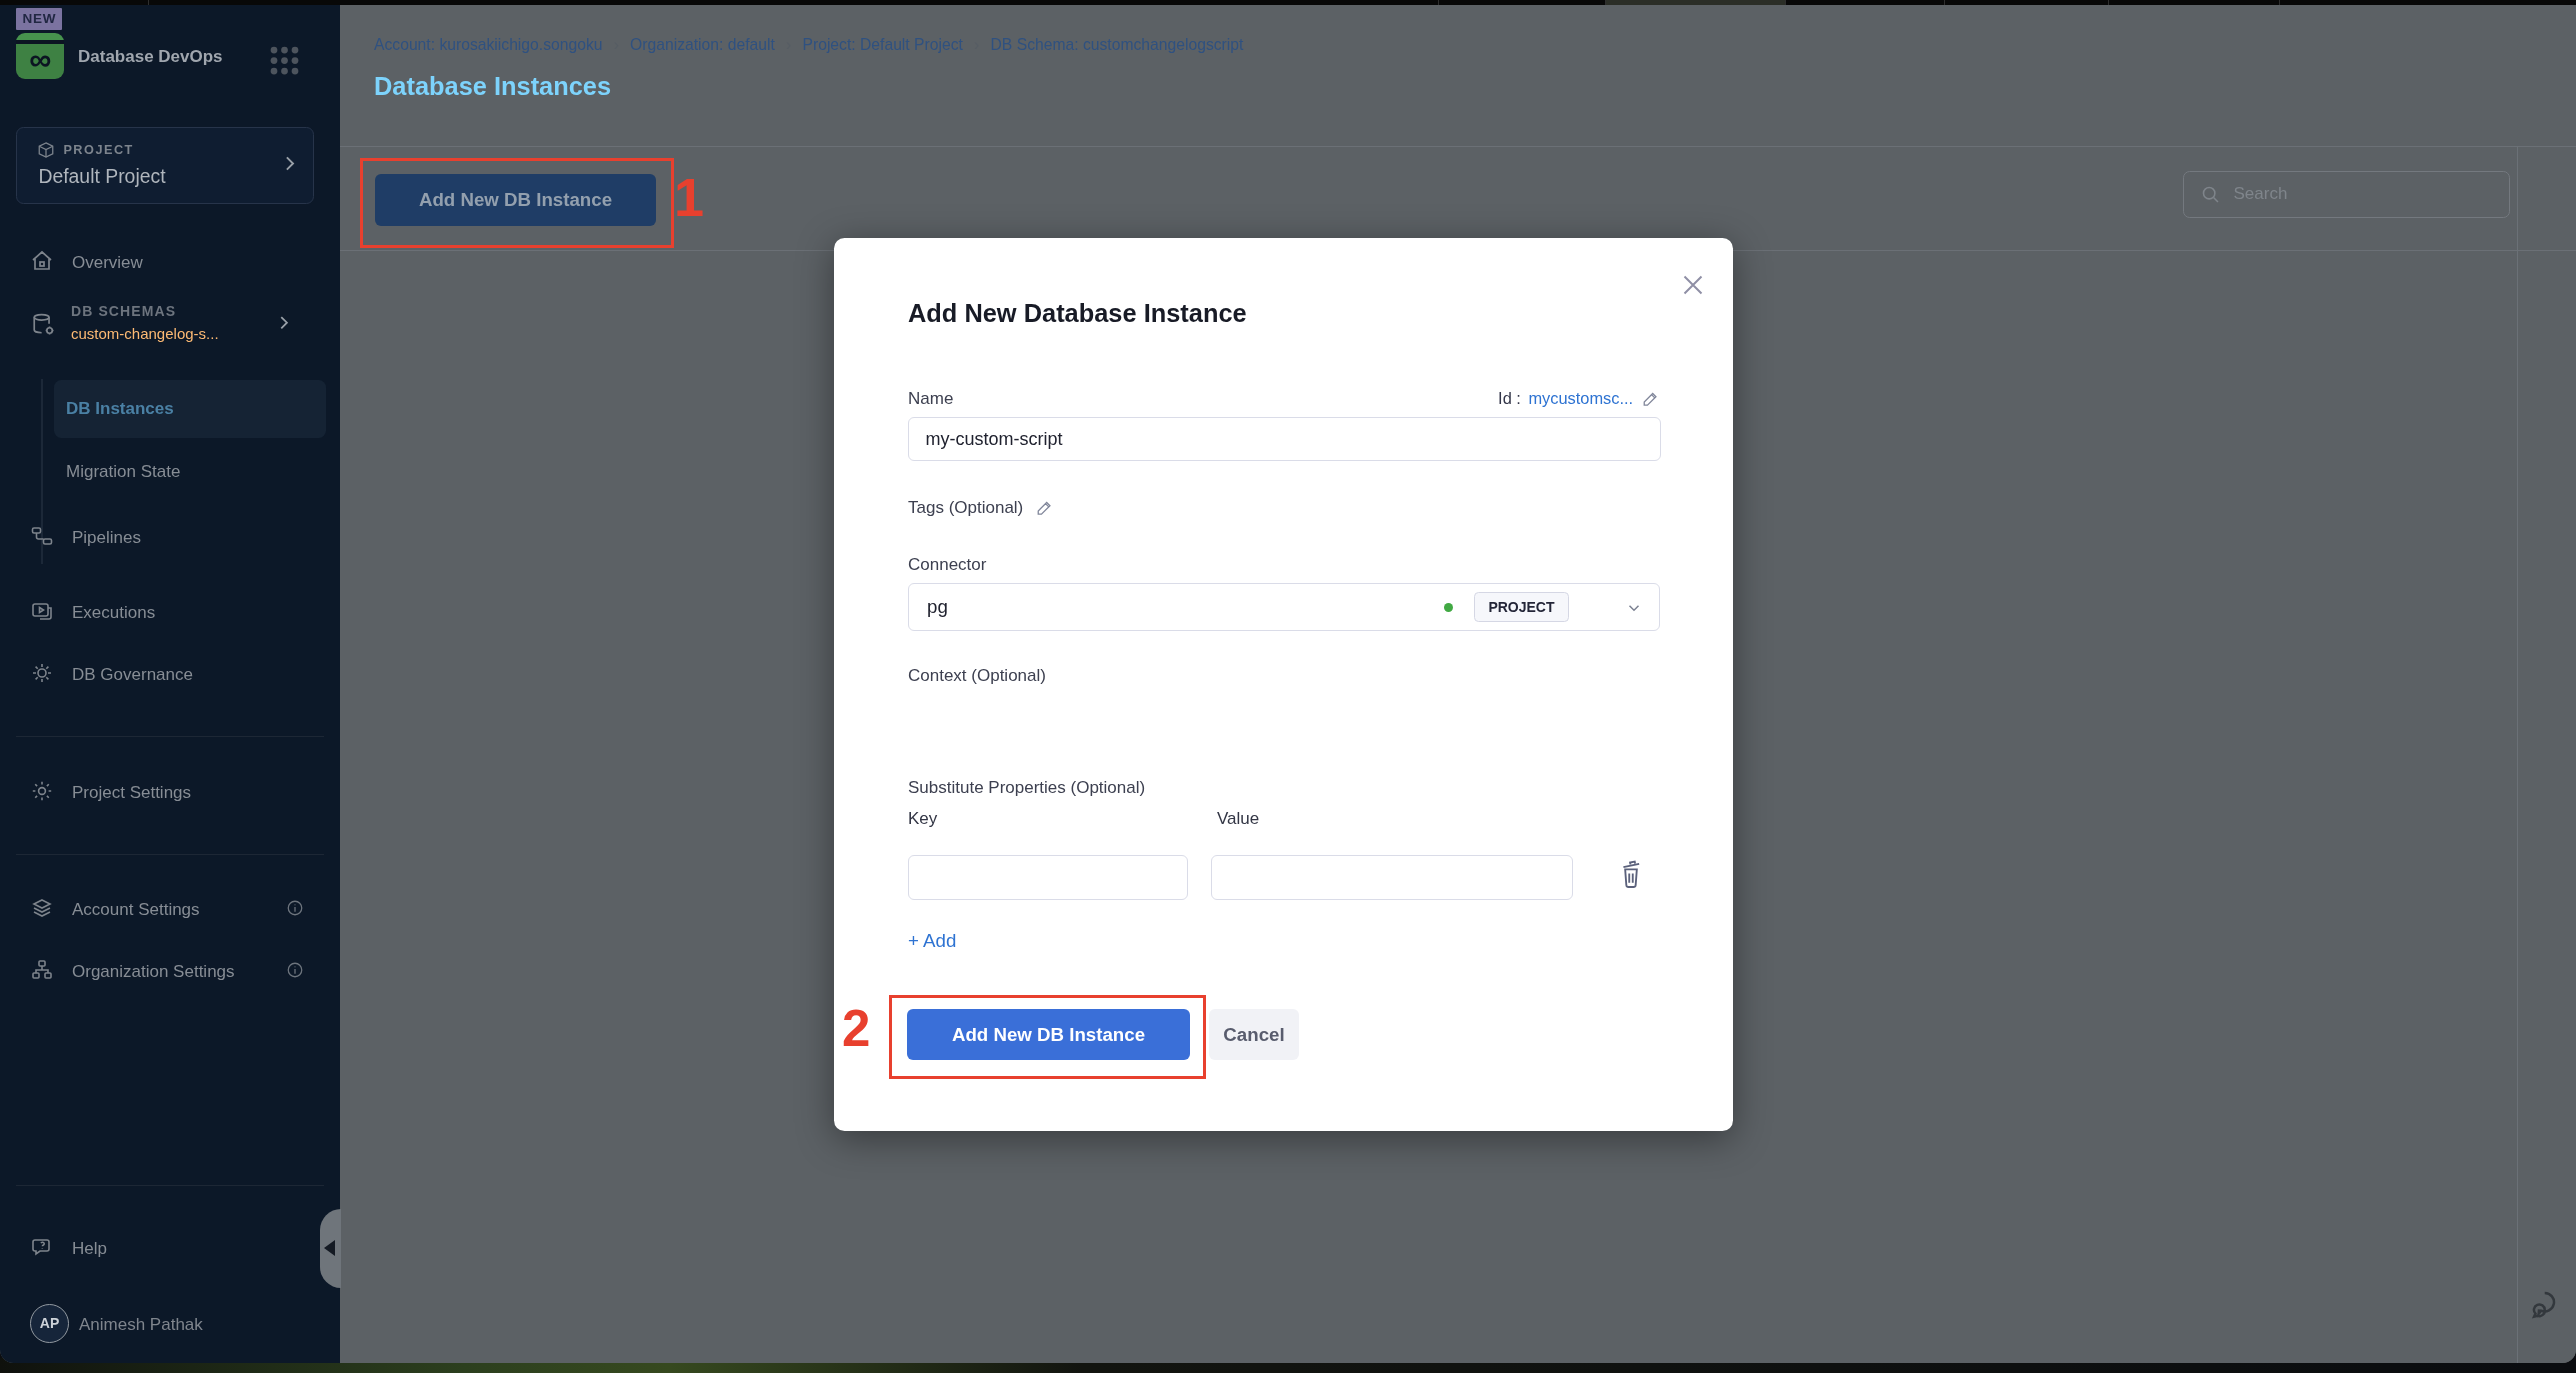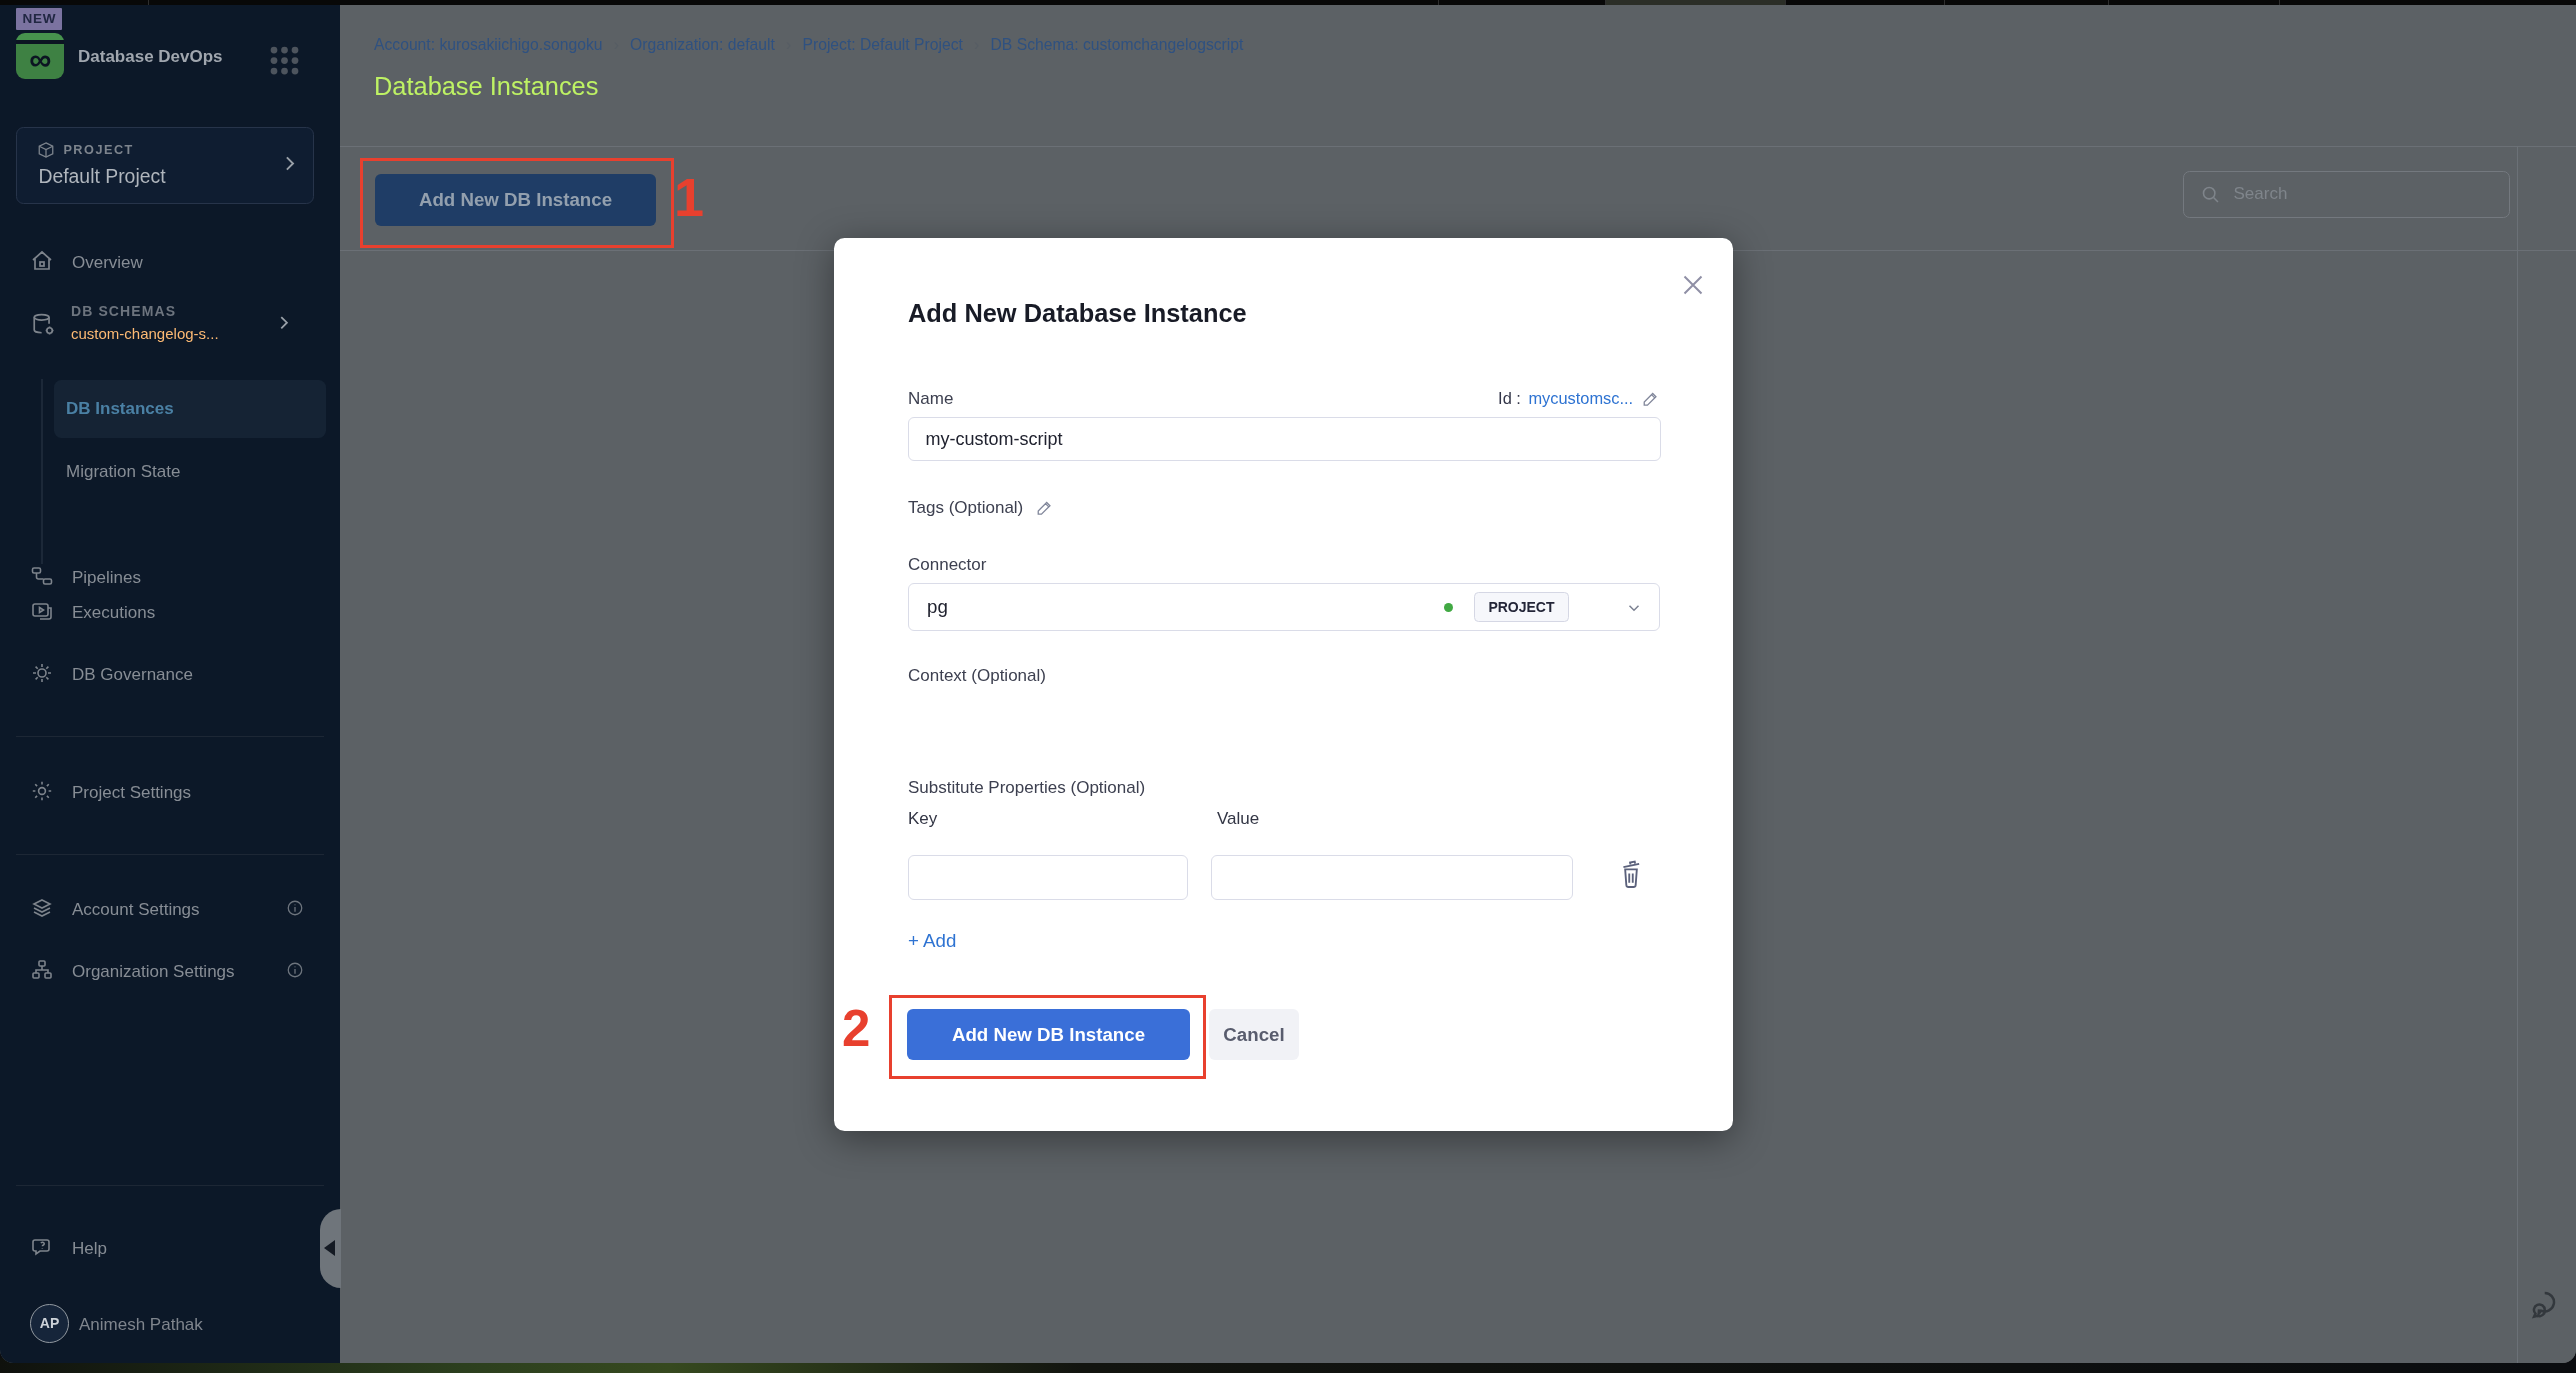--- a/index.html
+++ b/index.html
@@ -37,21 +37,21 @@
   .sdiv{position:absolute;left:16.4px;right:16.4px;height:0.7px;background:#1d2735}
   .avatar{position:absolute;left:30px;top:1299px;width:37px;height:37px;border-radius:50%;border:1.5px solid #939aa1;background:#16253a;color:#cdd2d8;font-size:14px;font-weight:700;display:flex;align-items:center;justify-content:center}
   .user-name{position:absolute;left:79px;top:1310px;font-size:17px;color:#7f858d}
   .collapse-handle{position:absolute;left:320px;top:1209px;width:21px;height:79px;background:#6f757b;border-radius:40px 0 0 40px;z-index:30;cursor:pointer}
   .collapse-handle .tri{position:absolute;left:3.7px;top:31px;width:0;height:0;border-top:8.2px solid transparent;border-bottom:8.2px solid transparent;border-right:11.2px solid #141a23}
   
   .content{position:absolute;top:4.5px;left:340px;right:0;bottom:0;background:#5c6165;z-index:5}
   .breadcrumb{position:absolute;left:34px;top:31px;display:flex;align-items:center;gap:11.2px;font-size:15.7px}
   .breadcrumb .bc-link{color:#2f5180;cursor:pointer}
   .breadcrumb .bc-sep{color:#565d64;font-size:15.7px}
-  .page-title{position:absolute;left:34px;top:67px;font-size:25.4px;font-weight:400;color:#bef264}
+  .page-title{position:absolute;left:34px;top:67px;font-size:25.4px;font-weight:700;color:#7dd3fc}
   .hline{position:absolute;left:0;right:0;height:0.7px;background:#6b7076}
   .add-btn-main{position:absolute;left:35px;top:169px;width:281px;height:52px;border-radius:6px;background:#1f3d66;color:#93a0ae;font-size:18.7px;font-weight:700;display:flex;align-items:center;justify-content:center;cursor:pointer}
   .search-box{position:absolute;left:1843px;top:166px;width:293px;height:45px;border:1.5px solid #74797f;border-radius:6.7px;display:flex;align-items:center;padding:0 16px;gap:10.5px;color:#7f858b}
   .search-box svg{width:21px;height:21px;flex:0 0 21px}
   .search-box input{border:none;outline:none;background:transparent;font-size:17px;color:#7f858b;width:100%;font-family:"Liberation Sans",sans-serif}
   .search-box input::placeholder{color:#7f858b}
   .rail{position:absolute;left:2177px;top:141px;bottom:0;width:0.7px;background:#6b7177}
   .chat-help{position:absolute;left:2187px;top:1281px;width:37px;height:37px;color:#33383d;cursor:pointer}
   
   .modal{position:absolute;left:834px;top:238px;width:899px;height:893px;background:#ffffff;border-radius:10.5px;box-shadow:0 7.5px 37px rgba(0,0,0,.4);z-index:40}
@@ -161,21 +161,21 @@
       </div>
 
       <div class="subline"></div>
       <div class="subitem-active">
         <span>DB Instances</span>
       </div>
       <div class="subitem">
         <span>Migration State</span>
       </div>
 
-      <div class="nav-row" style="top:559px">
+      <div class="nav-row" style="top:519px">
         <svg class="ni" viewBox="0 0 24 24" fill="none" stroke="currentColor" stroke-width="1.6">
           <rect x="2.5" y="4" width="8" height="5" rx="1.5"></rect>
             <rect x="13.5" y="15" width="8" height="5" rx="1.5"></rect>
           <path d="M6.5 9v4a2 2 0 0 0 2 2h5"></path>
         </svg>
         <span>Pipelines</span>
       </div>
 
       <div class="nav-row" style="top:594px">
         <svg class="ni" viewBox="0 0 24 24" fill="none" stroke="currentColor" stroke-width="1.6">

